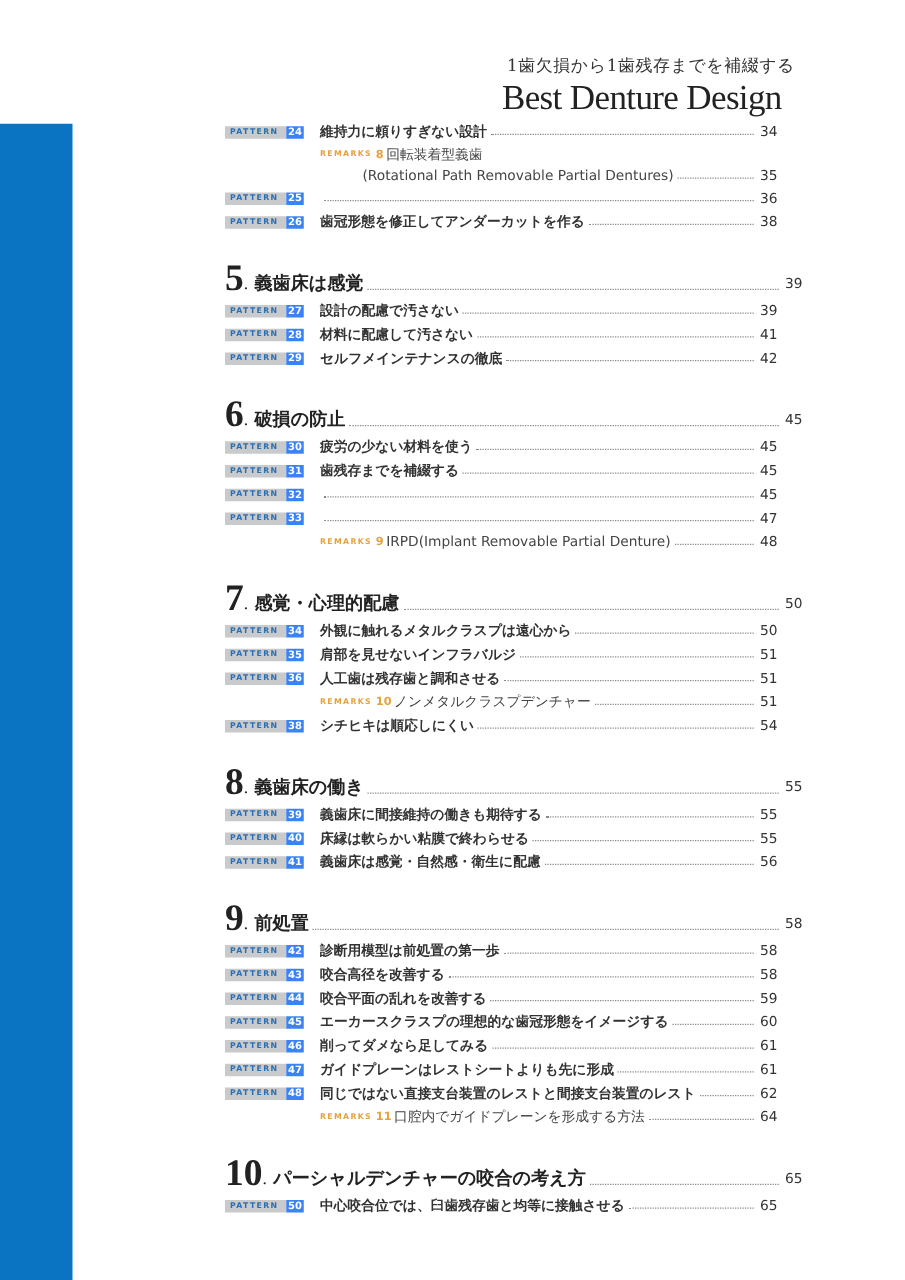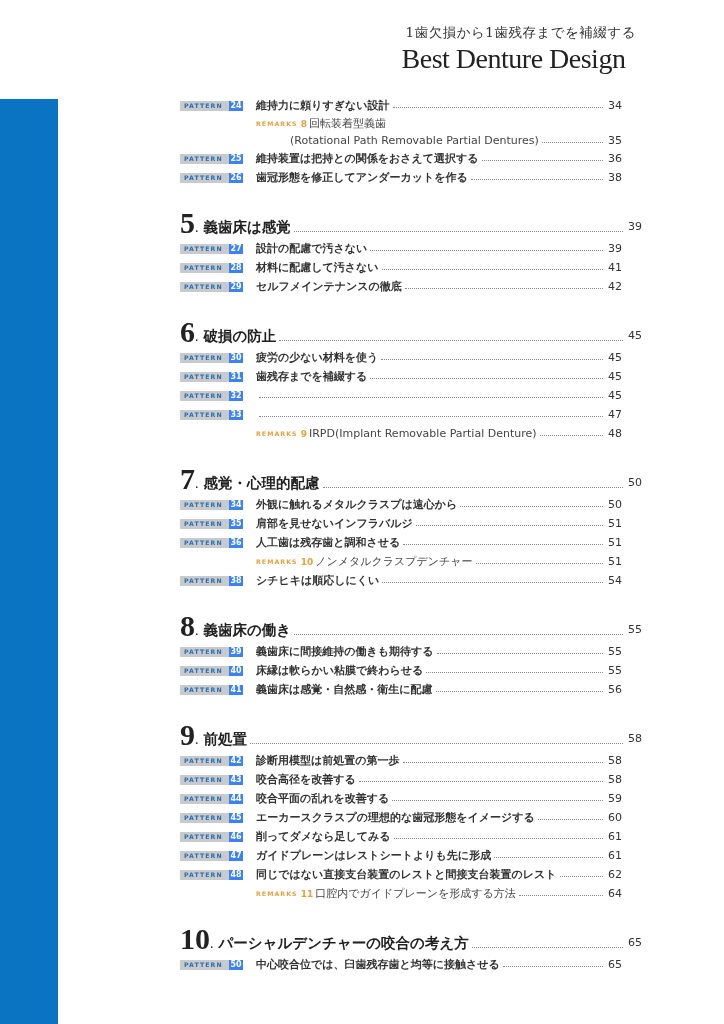--- a/index.html
+++ b/index.html
@@ -11,21 +11,21 @@
   .sidebar {
     position: absolute; left: 0; top: 99px; width: 58px; height: 925px;
     background: #0a74c2;
   }
   .header {
     position: absolute; right: 88px; top: 24px; text-align: left;
   }
   .header .sub {
     font-family: "DejaVu Serif", "Liberation Serif", serif;
     font-size: 13.5px; color: #333; letter-spacing: 0.5px;
-    margin-left: 4px; white-space: nowrap;
+    margin-left: 4px; white-space: nowrap; margin-top: 20px;
   }
   .header .title {
     font-family: "Liberation Serif", "DejaVu Serif", serif;
     font-size: 28px; color: #222; line-height: 30px; margin-top: 2px;
     letter-spacing: -0.5px; white-space: nowrap;
   }
   .toc { position: absolute; left: 180px; top: 96px; width: 462px; }
   .row {
     position: relative; display: flex; align-items: center;
     height: 19px; font-size: 11px; color: #222;
@@ -101,21 +101,20 @@
     <div class="row rm-cont">
       <span class="rm-text">(Rotational Path Removable Partial Dentures)</span>
       <span class="leader"></span>
       <span class="page">35</span>
     </div>
     <div class="row pattern">
       <span class="badge">
         <span class="lbl">Pattern</span>
         <span class="num">25</span>
       </span>
-      <span class="entry-text">維持装置は把持との関係をおさえて選択する</span>
       <span class="leader"></span>
       <span class="page">36</span>
     </div>
     <div class="row pattern">
       <span class="badge">
         <span class="lbl">Pattern</span>
         <span class="num">26</span>
       </span>
       <span class="entry-text">歯冠形態を修正してアンダーカットを作る</span>
       <span class="leader"></span>

